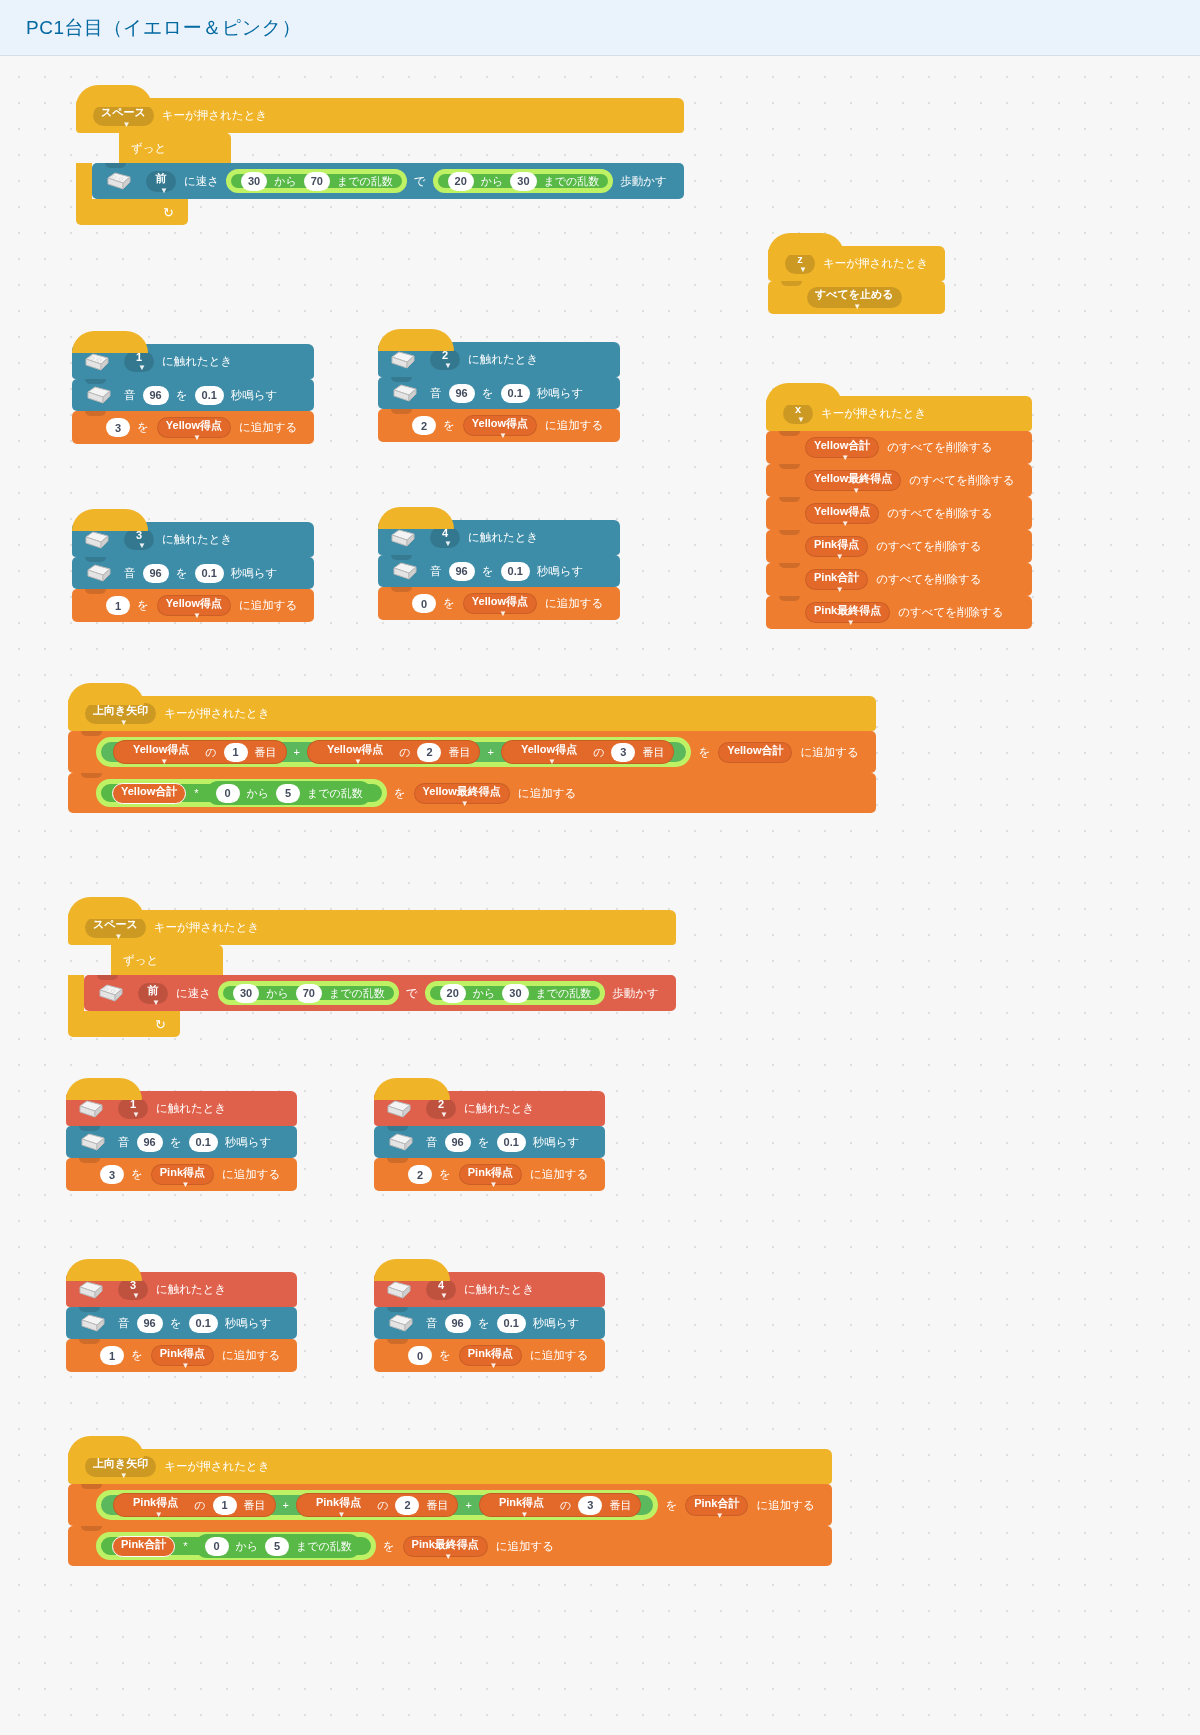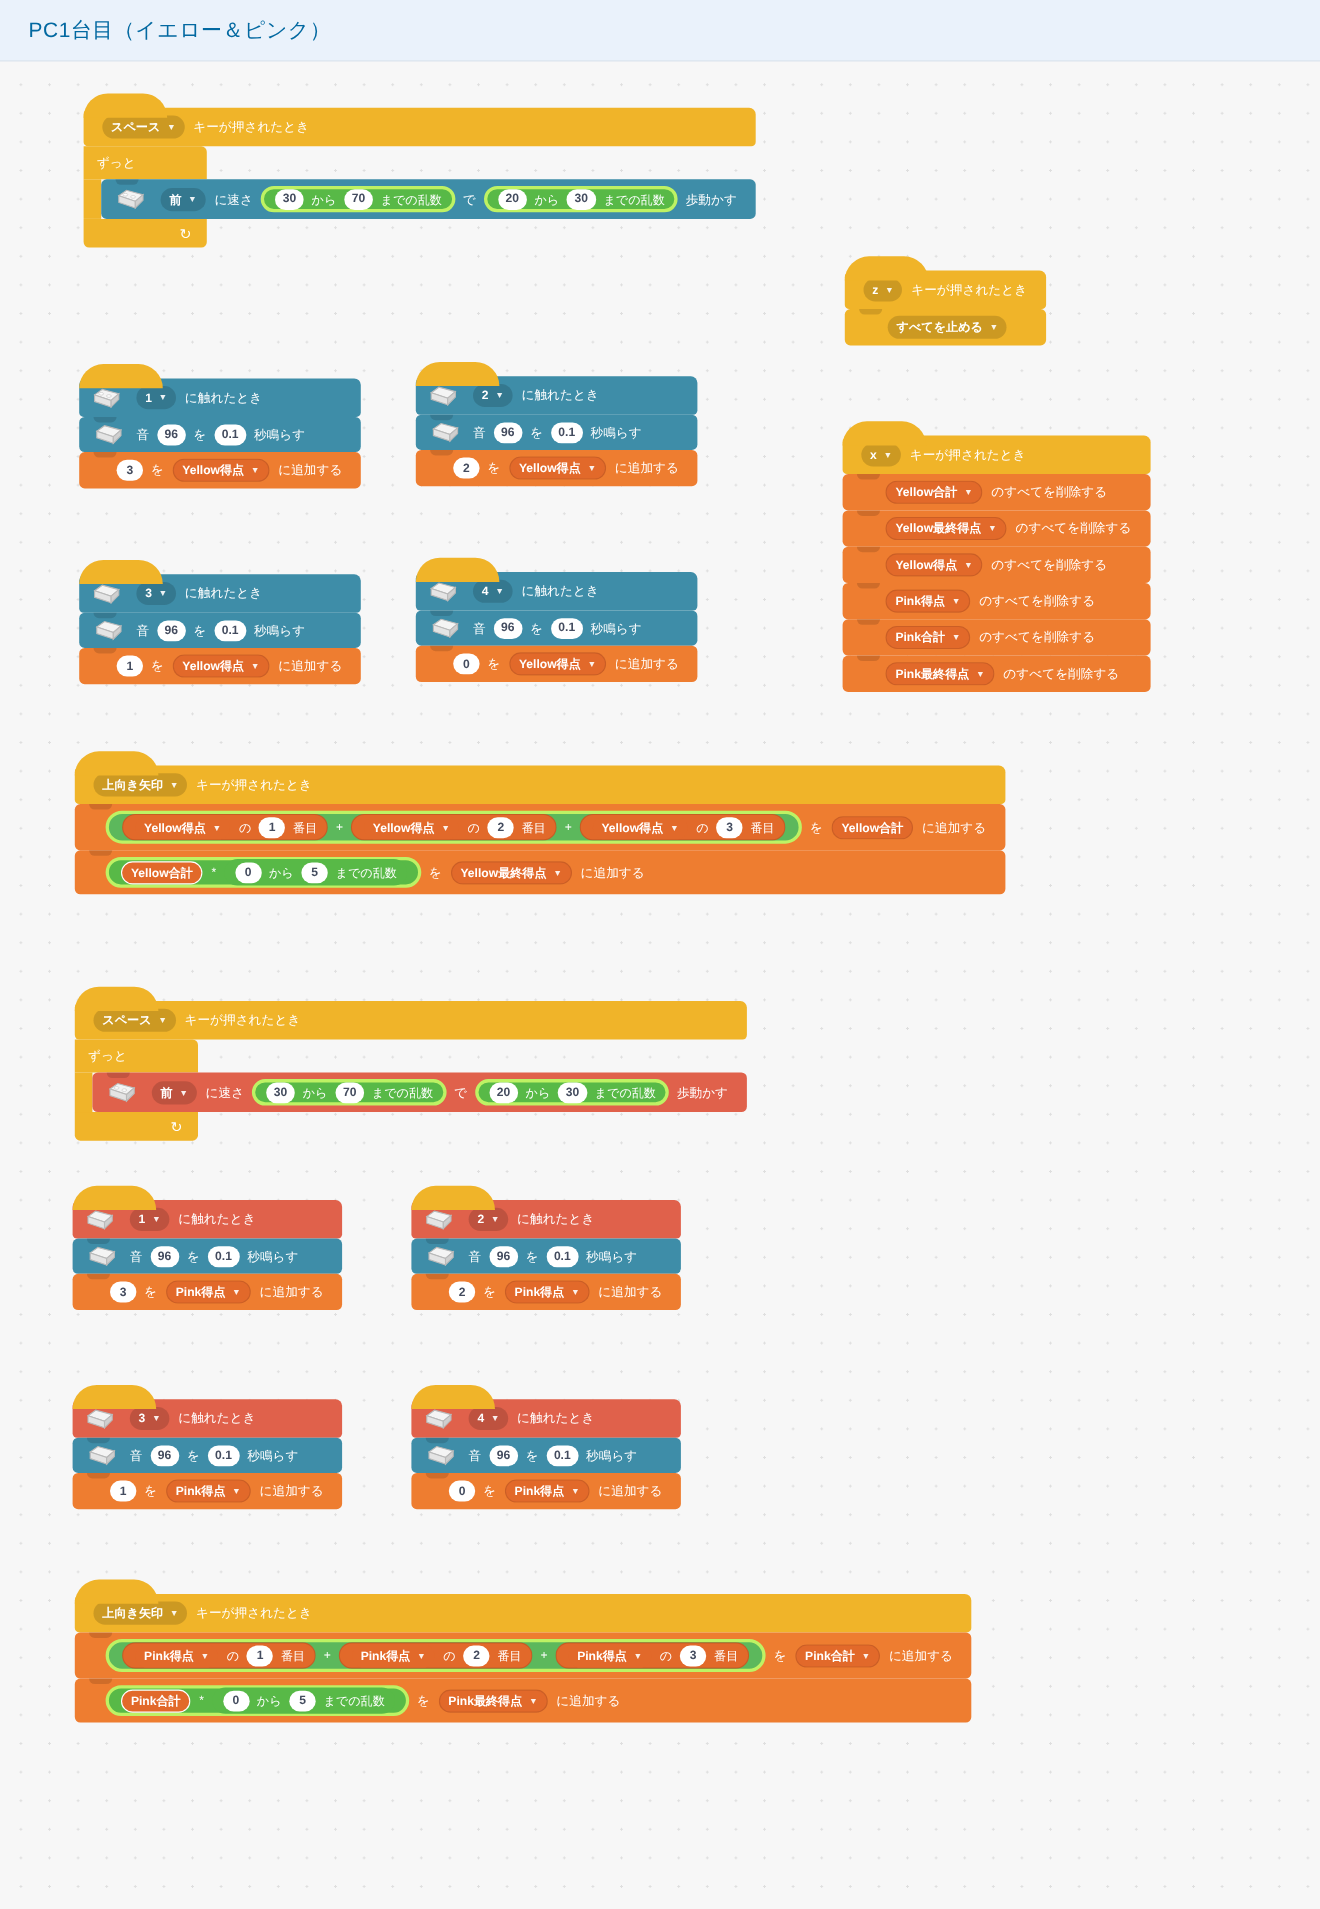--- a/index.html
+++ b/index.html
@@ -105,37 +105,38 @@
   }
   .drop {
     display:inline-flex; align-items:center;
     background:rgba(0,0,0,.15);
     border-radius:999px;
     height:21px;
     padding:0 8px;
     margin:0 5px;
     font-size:11px; font-weight:bold;
     color:#fff;
+    flex-direction:column;
   }
   .drop .arr { margin-left:6px; font-size:8px; opacity:.9; }
 
   .drop.on-data {
     background:#e2692a;
     border:1px solid rgba(0,0,0,.10);
   }
   .drop.on-green {
     background:#e2692a;
   }
   .lbl { margin:0 3px; }
 
   
   .rep {
     display:inline-flex; align-items:center;
     background:#58b947;
-    border:3px solid #bef264;
+    border:5px solid #bef264;
     border-radius:999px;
     height:24px;
     padding:0 6px;
     margin:0 4px;
     color:#fff; font-size:11px;
   }
   .rep.plusgroup { background:#5cb85c; }
   .rep.item {
     background:#e2692a;
     border:1px solid rgba(0,0,0,.12);
@@ -153,21 +154,21 @@
   
   .cblock { position:relative; }
   .c-top {
     background:#f0b429;
     color:#fff;
     font-size:11.5px;
     padding:6px 14px 6px 12px;
     border-radius:0 5px 0 0;
     width:112px;
     min-height:30px;
-    display:flex; align-items:center;
+    display:flex; align-items:center;margin-left:43px;
   }
   .c-body { display:flex; }
   .c-arm { width:16px; background:#f0b429; flex:0 0 16px; }
   .c-bottom {
     background:#f0b429;
     height:26px; width:112px;
     border-radius:0 0 5px 5px;
     display:flex; align-items:center; justify-content:flex-end;
     padding-right:14px;
     color:#fff; font-size:13px;

